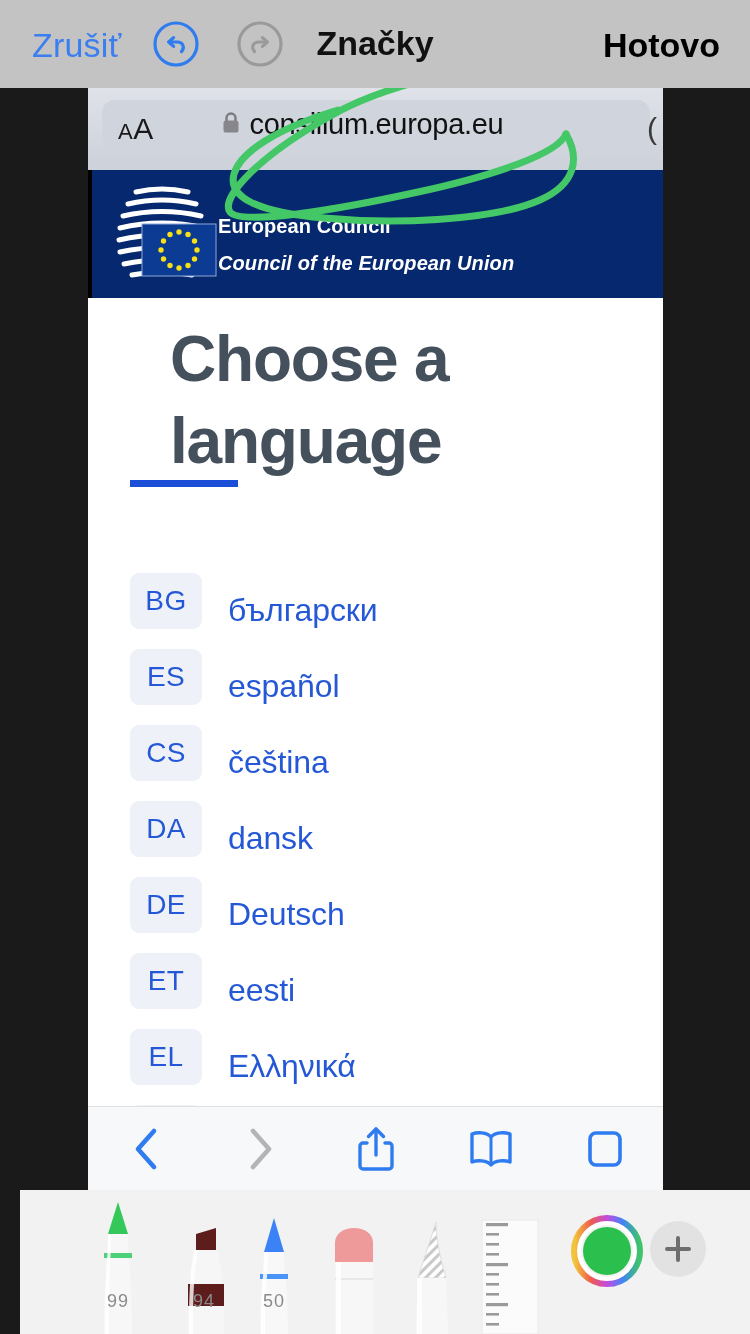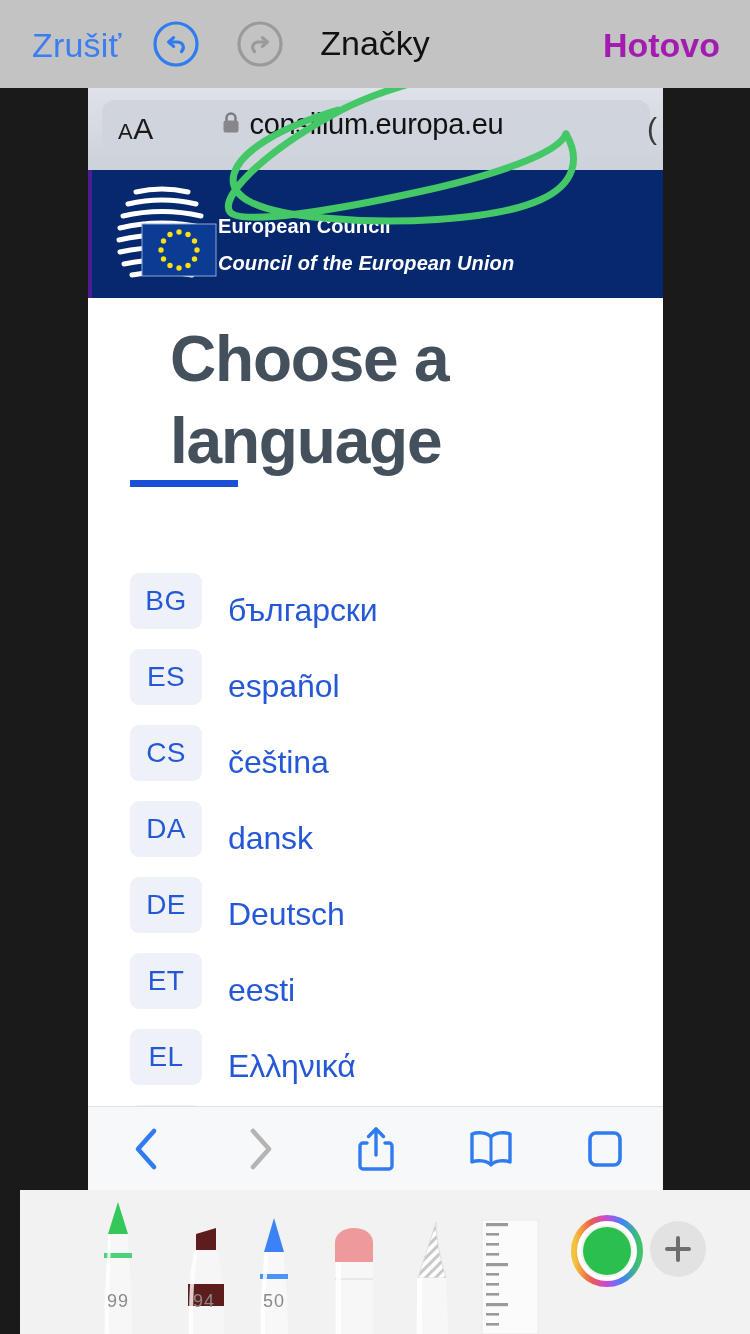--- a/index.html
+++ b/index.html
@@ -16,37 +16,37 @@
     position:absolute; left:0; top:0; width:750px; height:88px;
     background:#c3c3c3;
     display:flex; align-items:center;
   }
   .mk-cancel {
     position:absolute; left:32px; top:26px;
     font-size:34px; color:#3b7ef2; letter-spacing:.2px;
   }
   .mk-done {
     position:absolute; right:30px; top:26px;
-    font-size:34px; color:#a21caf; font-weight:700;
+    font-size:34px; color:#000000; font-weight:700;
   }
   .mk-title {
     position:absolute; left:0; top:24px; width:750px;
-    text-align:center; font-size:34px; font-weight:400; color:#111;
+    text-align:center; font-size:34px; font-weight:700; color:#111;
   }
   .mk-undo, .mk-redo {
     position:absolute; top:20px; width:48px; height:48px;
   }
   .mk-undo { left:152px; }
   .mk-redo { left:236px; }
 
   
   .safari {
     position:absolute; left:88px; top:88px;
     width:575px; height:1102px;
-    background:#4c1d95;
+    background:#000000;
     overflow:hidden;
   }
   .url-bar-wrap {
     position:absolute; left:0; top:0; width:575px; height:82px;
     background:linear-gradient(#dfe2e8,#ccd1da);
   }
   .url-pill {
     position:absolute; left:14px; top:12px; width:548px; height:52px;
     background:#cfd4dd; border-radius:13px;
   }

